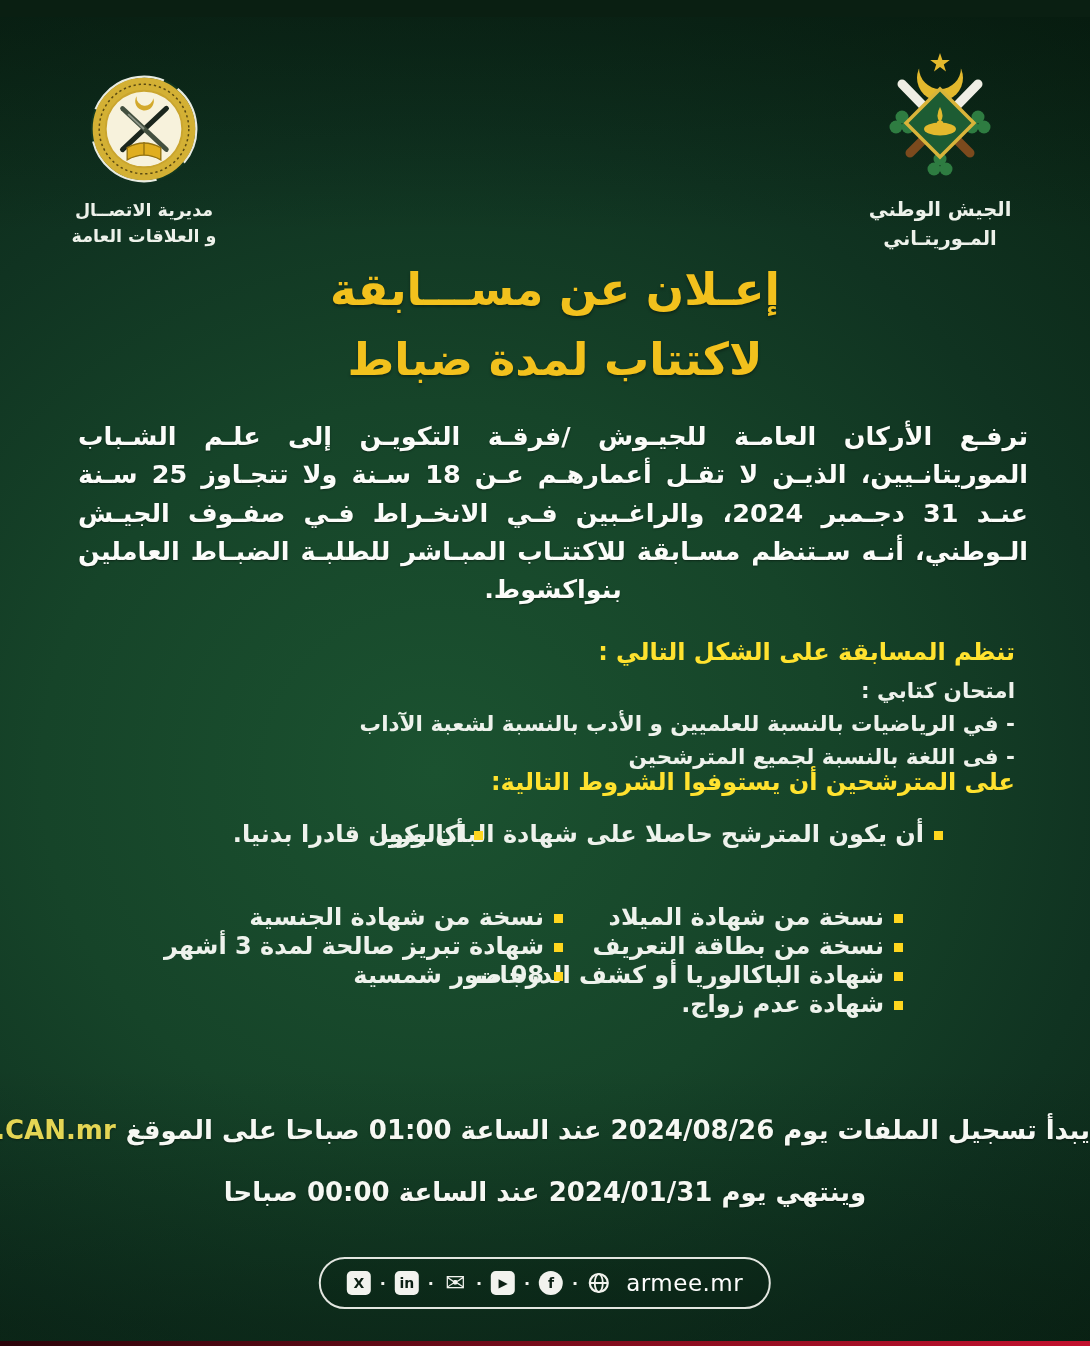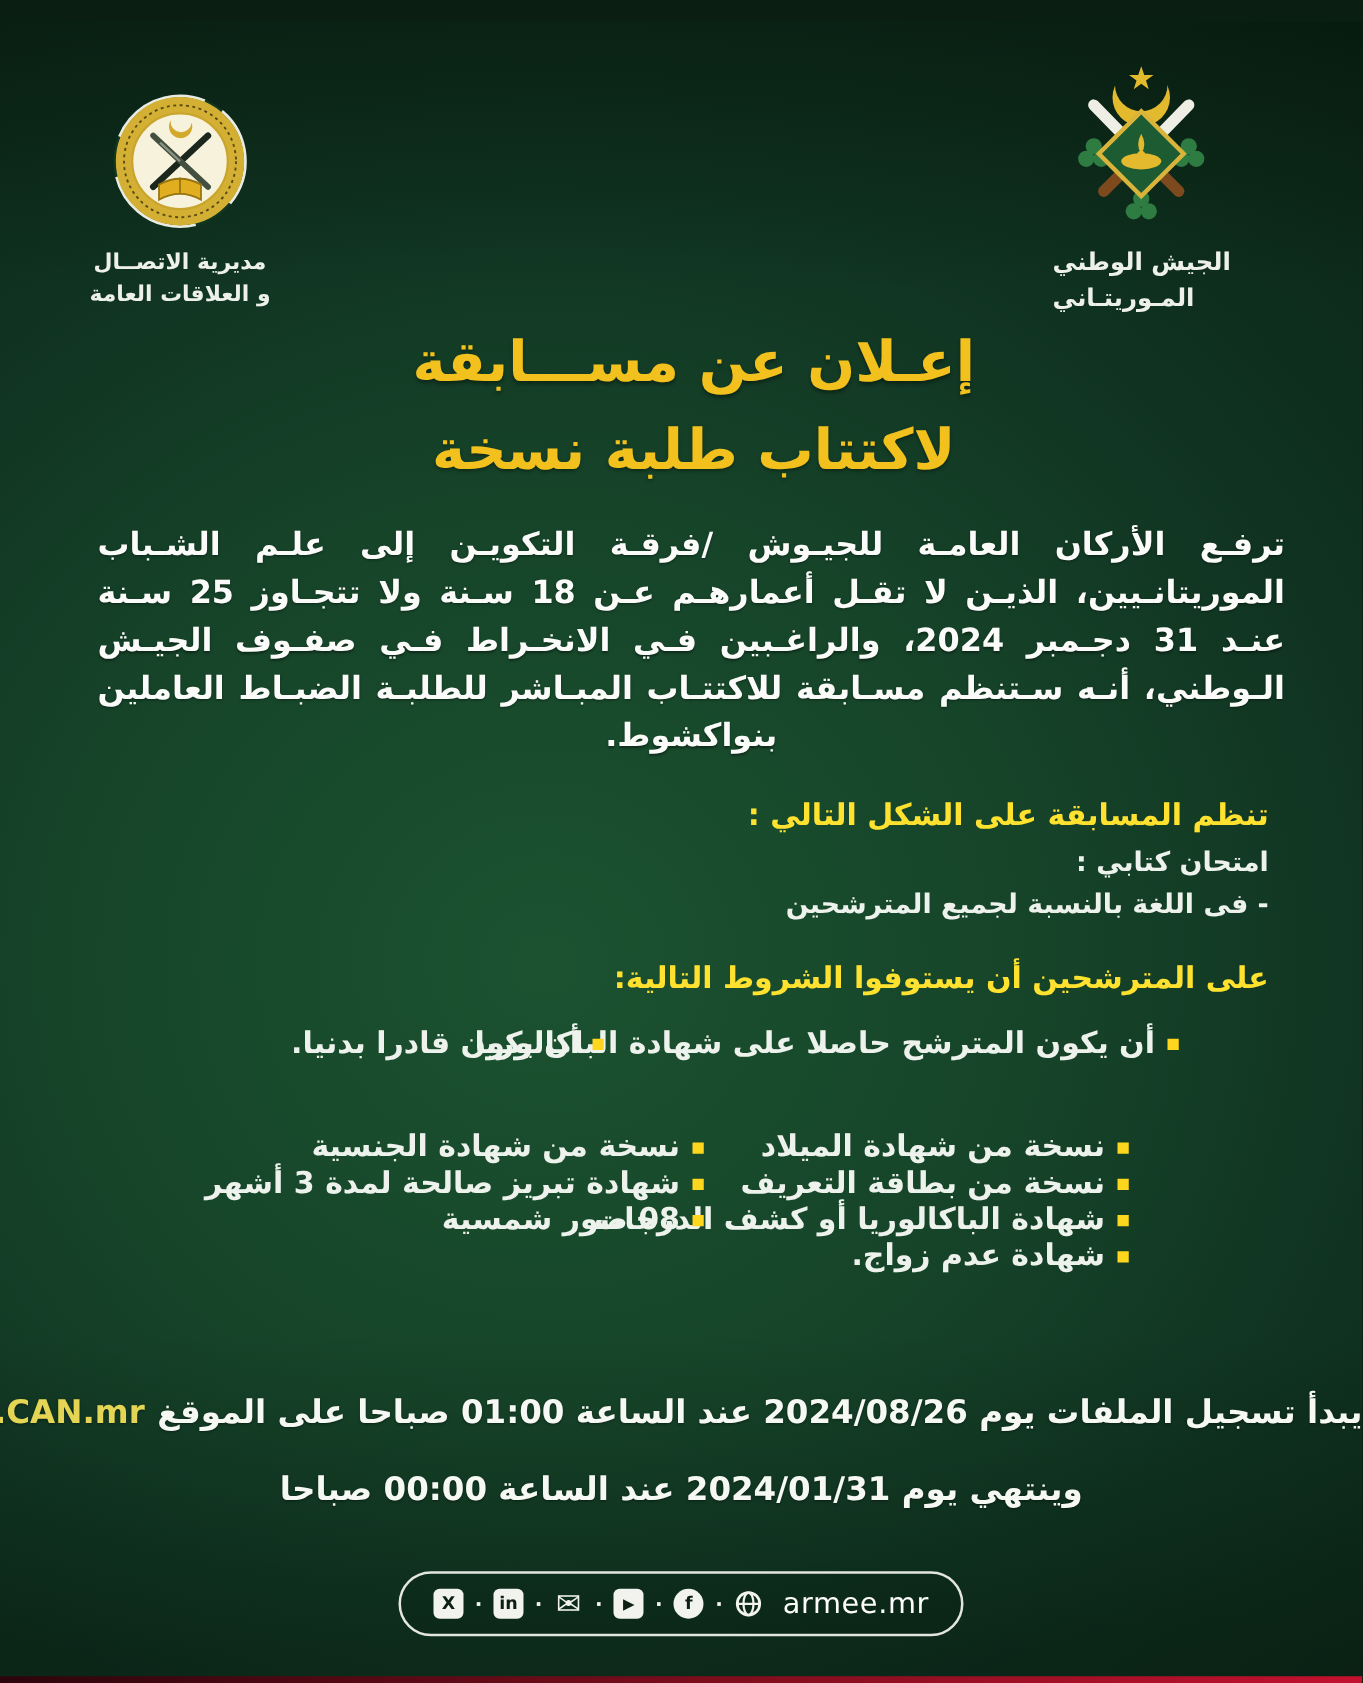--- a/index.html
+++ b/index.html
@@ -11,21 +11,21 @@
     width:1090px; height:1346px;
     margin:17px auto;
     overflow:hidden;
     background:
       linear-gradient(180deg, rgba(3,16,9,.40) 0%, rgba(3,16,9,0) 16%, rgba(3,16,9,0) 78%, rgba(3,16,9,.35) 97%),
       radial-gradient(95% 72% at 40% 56%, #1b5230 0%, #164429 38%, #103321 66%, #0a2414 100%);
   }
 
   
   .logo-left { position:absolute; top:56px; left:58px; width:172px; text-align:center; }
-  .logo-right { position:absolute; top:34px; right:52px; width:196px; text-align:left; }
+  .logo-right { position:absolute; top:34px; right:52px; width:196px; text-align:center; }
   .logo-caption { margin-top:8px; color:#edf1ea; font-weight:bold; font-size:17.5px; line-height:1.5; direction:rtl; }
   .logo-right .logo-caption { font-size:19.5px; }
 
   
   .title { position:absolute; top:238px; left:0; right:0; text-align:center; direction:rtl;
            color:#f2c11d; font-weight:bold; font-size:45px; line-height:1.55;
            text-shadow:0 2px 3px rgba(0,0,0,.35);padding-left:20px; }
 
   
   .intro { position:absolute; top:400px; right:62px; left:78px; direction:rtl;
@@ -141,28 +141,29 @@
       <circle cx="71" cy="73" r="3.4" fill="#e3b92d"></circle>
     </svg>
     <div class="logo-caption">
       <div>الجيش الوطني</div>
       <div>المـوريتـاني</div>
     </div>
   </div>
 
   <div class="title">
     <div>إعـلان عن مســـابقة</div>
-    <div>لاكتتاب طلبة نسخة</div>
+    <div>لاكتتاب لمدة ضباط</div>
   </div>
 
   <p class="intro">ترفـع الأركان العامـة للجيـوش /فرقـة التكويـن إلى علـم الشـباب الموريتانـيين، الذيـن لا تقـل أعمارهـم عـن 18 سـنة ولا تتجـاوز 25 سـنة عنـد 31 دجـمبر 2024، والراغـبين فـي الانخـراط فـي صفـوف الجيـش الـوطني، أنـه سـتنظم مسـابقة للاكتتـاب المبـاشر للطلبـة الضبـاط العاملين بنواكشوط.</p>
 
   <section class="sec sec-format">
     <h2>تنظم المسابقة على الشكل التالي :</h2>
     <div class="line">امتحان كتابي :</div>
+    <div class="line">- في الرياضيات بالنسبة للعلميين و الأدب بالنسبة لشعبة الآداب</div>
     <div class="line">- فى اللغة بالنسبة لجميع المترشحين</div>
   </section>
 
   <section class="sec sec-conditions">
     <h2>على المترشحين أن يستوفوا الشروط التالية:</h2>
     <div class="row">
       <div class="bullet-item cond-right">
         <span class="sq"></span><span>أن يكون المترشح حاصلا على شهادة الباكالوريا</span>
       </div>
       <div class="bullet-item cond-left">

